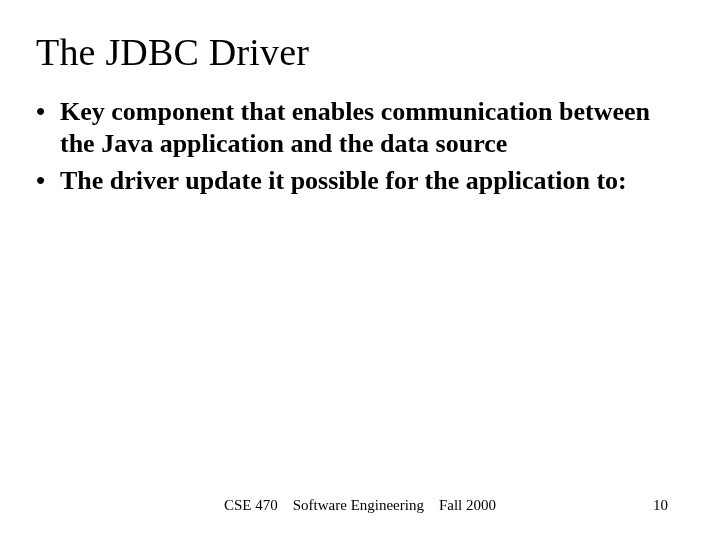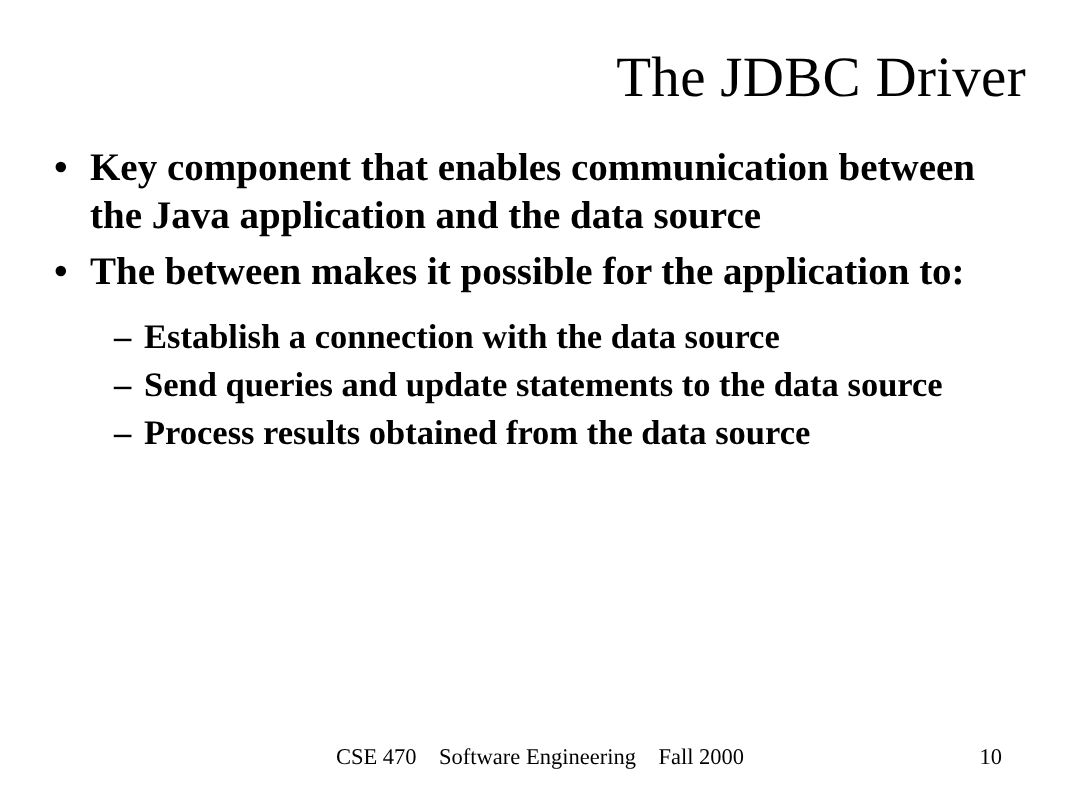--- a/index.html
+++ b/index.html
@@ -14,21 +14,21 @@
     overflow: hidden;
   }
   .slide {
     width: 720px;
     height: 540px;
     box-sizing: border-box;
     padding: 24px 36px 0 36px;
     position: relative;
   }
   .title {
-    text-align: right;
+    text-align: left;
     font-size: 38px;
     font-weight: normal;
     margin: 6px 0 22px 0;
     letter-spacing: 0.2px;
   }
   ul.level1 {
     list-style: none;
     margin: 0 0 0 0;
     padding: 0 0 0 0;
     font-size: 26px;
@@ -86,31 +86,20 @@
 
 <div class="slide">
 
   <h1 class="title">The JDBC Driver</h1>
 
   <ul class="level1">
     <li>
       <span>Key component that enables communication between the Java application and the data source</span>
     </li>
     <li>
-      <span>The between makes it possible for the application to:</span>
-      <ul class="level2">
-        <li>
-          <span>Establish a connection with the data source</span>
-        </li>
-        <li>
-          <span>Send queries and update statements to the data source</span>
-        </li>
-        <li>
-          <span>Process results obtained from the data source</span>
-        </li>
-      </ul>
+      <span>The driver update it possible for the application to:</span>
     </li>
   </ul>
 
   <div class="footer">CSE 470 Software Engineering Fall 2000</div>
   <div class="pagenum">10</div>
 
 </div>
 
 </body></html>

